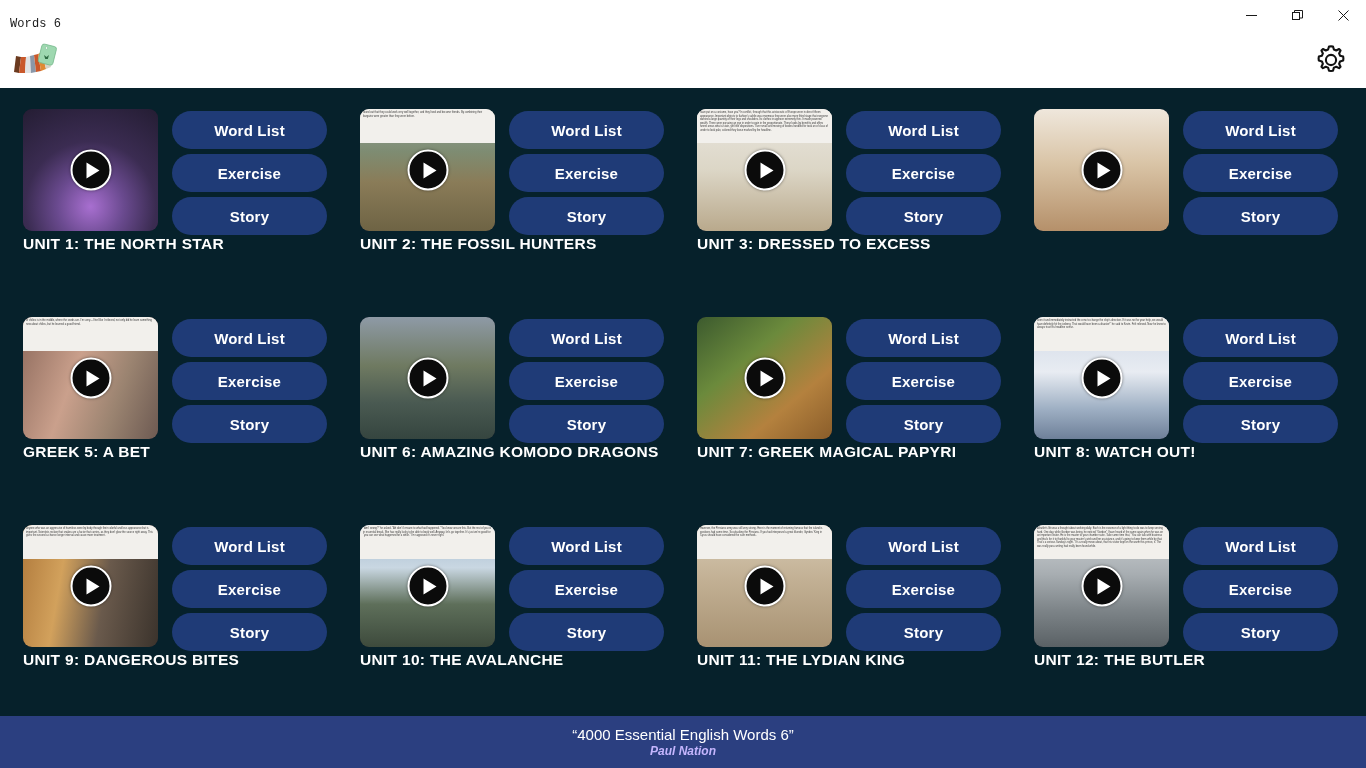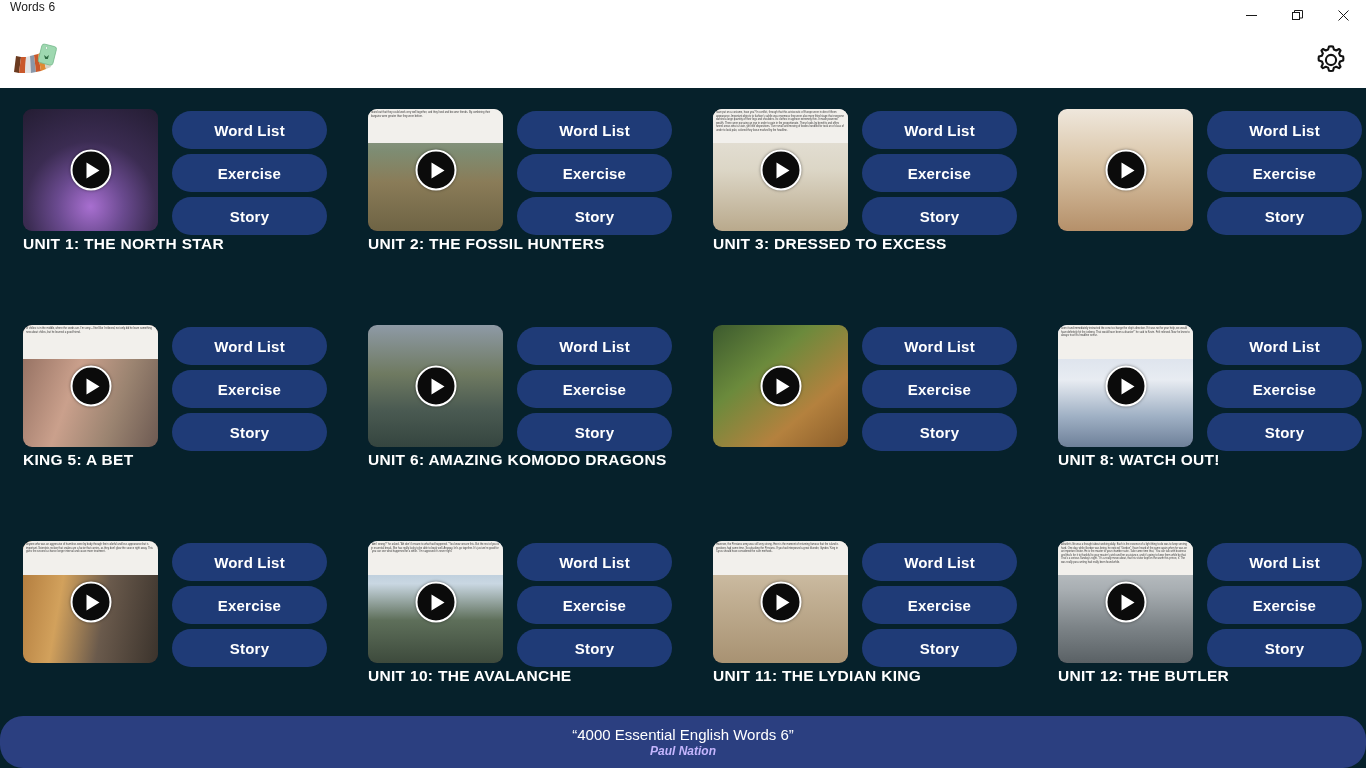--- a/index.html
+++ b/index.html
@@ -16,23 +16,24 @@
     display: flex;
     flex-direction: column;
     background: #06212b;
   }
 
   
   .titlebar {
     height: 31px;
     background: #ffffff;
     display: flex;
-    align-items: flex-start;
+    align-items: flex-end;
     flex: 0 0 31px;
     position: relative;
+    font-family: Liberation Mono, monospace;
   }
   .titlebar-text {
     font-size: 12px;
     color: #1a1a1a;
     padding-left: 10px;
     letter-spacing: 0.1px;
     user-select: none;
   }
   .win-controls {
     margin-left: auto;
@@ -76,21 +77,20 @@
     flex: 1 1 auto;
     background: #06212b;
     padding: 21px 0 0 0;
     overflow: hidden;
   }
   .grid {
     display: grid;
     grid-template-columns: repeat(4, 337px);
     grid-auto-rows: 208px;
     padding-left: 23px;
-    gap: 8px;
   }
   .card {
     position: relative;
     width: 320px;
     height: 200px;
   }
   .card-top {
     display: flex;
     gap: 14px;
     align-items: flex-start;
@@ -179,21 +179,20 @@
   
   .footer {
     flex: 0 0 52px;
     height: 52px;
     background: #2b3f80;
     display: flex;
     flex-direction: column;
     align-items: center;
     justify-content: center;
     gap: 1px;
-    border-radius: 23px;
   }
   .footer-title {
     color: #ffffff;
     font-size: 15px;
   }
   .footer-author {
     color: #c4b5fd;
     font-size: 12px;
     font-style: italic;
     font-weight: bold;
@@ -350,21 +349,21 @@
               <div class="play">
                 <div class="tri"></div>
               </div>
             </div>
             <div class="btn-col">
               <button class="pill">Word List</button>
               <button class="pill">Exercise</button>
               <button class="pill">Story</button>
             </div>
           </div>
-          <div class="card-title">KING 5: A BET</div>
+          <div class="card-title">GREEK 5: A BET</div>
         </div>
         <div class="card">
           <div class="card-top">
             <div class="thumb">
               <div class="img art-komodo"></div>
               <div class="play">
                 <div class="tri"></div>
               </div>
             </div>
             <div class="btn-col">
@@ -382,20 +381,21 @@
               <div class="play">
                 <div class="tri"></div>
               </div>
             </div>
             <div class="btn-col">
               <button class="pill">Word List</button>
               <button class="pill">Exercise</button>
               <button class="pill">Story</button>
             </div>
           </div>
+          <div class="card-title">UNIT 7: GREEK MAGICAL PAPYRI</div>
         </div>
         <div class="card">
           <div class="card-top">
             <div class="thumb">
               <div class="img art-ship"></div>
               <div class="txtlayer">seen it and immediately instructed the crew to change the ship's direction. If it was not for your help, we would have definitely hit the iceberg. That would have been a disaster!" he said to Kevin. Felt relieved. Now he knew to always trust his headline sense.</div>
               <div class="play">
                 <div class="tri"></div>
               </div>
             </div>
@@ -415,20 +415,21 @@
               <div class="play">
                 <div class="tri"></div>
               </div>
             </div>
             <div class="btn-col">
               <button class="pill">Word List</button>
               <button class="pill">Exercise</button>
               <button class="pill">Story</button>
             </div>
           </div>
+          <div class="card-title">UNIT 9: DANGEROUS BITES</div>
         </div>
         <div class="card">
           <div class="card-top">
             <div class="thumb">
               <div class="img art-snow"></div>
               <div class="txtlayer">"Am I wrong?" he asked. "Ah don't I ensure to what had happened. "You know unsure this. But the rest of you is in essential break. She has really lucky to be able to book well. Anyway, let's go together. It's just we're good for "you can see what happened for a while." I'm supposed it's never right.</div>
               <div class="play">
                 <div class="tri"></div>
               </div>
             </div>

